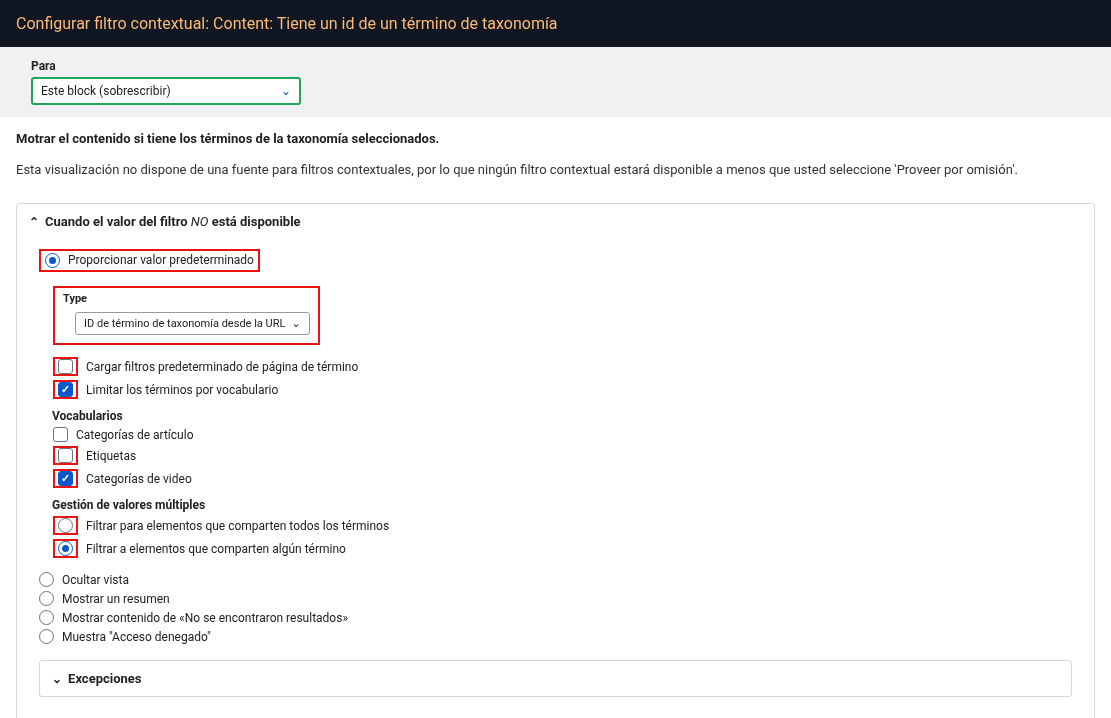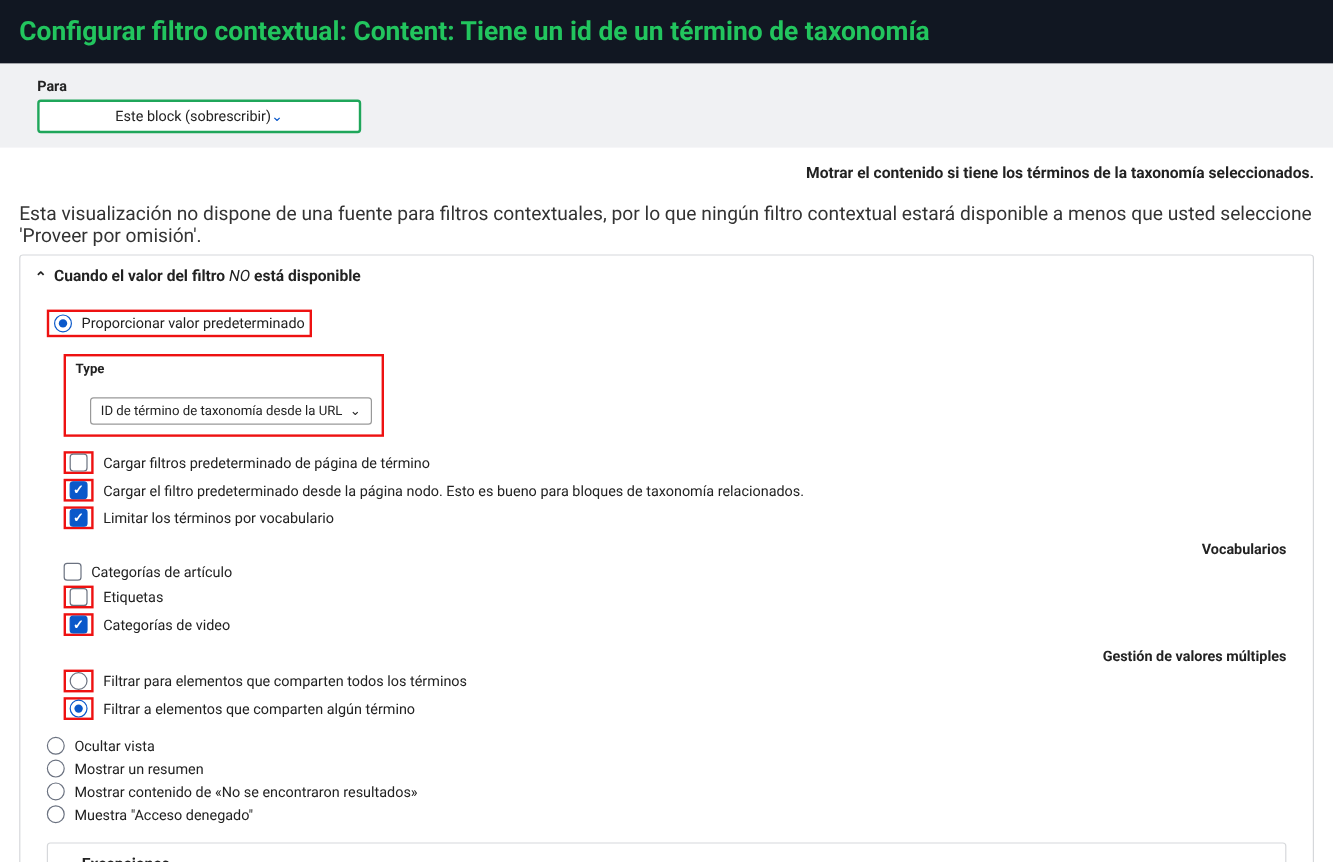--- a/index.html
+++ b/index.html
@@ -1,44 +1,44 @@
 <!DOCTYPE html>
 <html><head>
   <meta charset="utf-8">
   <style>
     * { box-sizing: border-box; margin: 0; padding: 0; }
     body { font-family: -apple-system, BlinkMacSystemFont, "Segoe UI", Roboto, sans-serif; font-size: 12px; color: #222; background: #fff; }
-    .header-bar { background: #111722; color: #22c55e; padding: 14px 16px; font-size: 22px; font-weight: 700; }
+    .header-bar { background: #111722; color: #fdba74; padding: 14px 16px; font-size: 16px; font-weight: 400; }
     .for-section { background: #f0f1f3; padding: 12px 31px; }
     .for-label { font-weight: 700; font-size: 12px; margin-bottom: 4px; }
-    .for-select-wrap { border: 2px solid #1fa65a; border-radius: 3px; background: #fff; display: inline-flex; align-items: center; padding: 5px 8px; width: 270px; justify-content: center; cursor: pointer; }
+    .for-select-wrap { border: 2px solid #1fa65a; border-radius: 3px; background: #fff; display: inline-flex; align-items: center; padding: 5px 8px; width: 270px; justify-content: space-between; cursor: pointer; }
     .for-select-wrap span.txt { color: #222; font-size: 12px; }
     .chev-down { color: #0a58ca; font-size: 12px; }
     .main { padding: 14px 16px 10px; }
-    .bold-line { font-weight: 700; font-size: 13px; margin-bottom: 16px; text-align: right; }
-    .desc-line { font-size: 16px; color: #333; margin-bottom: 6px; }
+    .bold-line { font-weight: 700; font-size: 13px; margin-bottom: 16px; }
+    .desc-line { font-size: 13px; color: #333; margin-bottom: 26px; }
     .panel { border: 1px solid #d6d8db; border-radius: 3px; margin-bottom: 12px; }
     .panel-hdr { display: flex; align-items: center; gap: 6px; padding: 10px 12px; cursor: pointer; font-size: 13px; font-weight: 700; }
     .panel-hdr .em { font-style: italic; font-weight: 400; }
     .panel-body { padding: 6px 22px 14px; }
     .row { display: flex; align-items: center; gap: 8px; margin: 4px 0; font-size: 12px; }
     .radio, .checkbox { width: 15px; height: 15px; border: 1.5px solid #6b7280; border-radius: 50%; display: inline-flex; align-items: center; justify-content: center; cursor: pointer; flex-shrink: 0; }
     .checkbox { border-radius: 3px; }
     .radio.checked { border-color: #0a58ca; }
     .radio.checked::after { content: ""; width: 7px; height: 7px; border-radius: 50%; background: #0a58ca; }
     .checkbox.checked { background: #0a58ca; border-color: #0a58ca; color: #fff; }
     .checkbox.checked::after { content: "✓"; font-size: 11px; line-height: 1; font-weight: 700; }
     .red-box { border: 2px solid #e11; padding: 2px 4px; display: inline-flex; gap: 8px; }
     .red-box.inline { padding: 0 3px; }
     .type-block { margin-left: 14px; margin-top: 10px; margin-bottom: 8px; display: inline-block; }
     .type-box { border: 2px solid #e11; padding: 4px 8px 8px; display: inline-block; min-width: 250px; }
-    .type-label { font-weight: 700; font-size: 11px; margin-bottom: 17px; }
+    .type-label { font-weight: 700; font-size: 11px; margin-bottom: 7px; }
     .type-select { border: 1px solid #999; border-radius: 3px; padding: 4px 8px; font-size: 11px; display: inline-flex; align-items: center; gap: 6px; cursor: pointer; margin-left: 12px; }
     .sub-indent { margin-left: 14px; }
-    .sub-heading { font-weight: 700; font-size: 12px; margin-top: 10px; margin-left: 0; text-align: right; }
+    .sub-heading { font-weight: 700; font-size: 12px; margin-top: 10px; margin-left: 13px; }
     .vocab-list { margin-left: 14px; }
     .multi-list { margin-left: 14px; }
     .action-list { margin-top: 14px; }
     .hdr-chev { font-size: 12px; }
   </style>
 </head>
 <body>
 
 <div class="header-bar">
   <span>Configurar filtro contextual: Content: Tiene un id de un término de taxonomía</span>
@@ -82,26 +82,20 @@
           </div>
         </div>
       </div>
 
       <div class="sub-indent">
         <div class="row">
           <span class="red-box inline">
             <span class="checkbox"></span>
           </span>
           <span>Cargar filtros predeterminado de página de término</span>
-        </div>
-        <div class="row">
-          <span class="red-box inline">
-            <span class="checkbox checked"></span>
-          </span>
-          <span>Cargar el filtro predeterminado desde la página nodo. Esto es bueno para bloques de taxonomía relacionados.</span>
         </div>
         <div class="row">
           <span class="red-box inline">
             <span class="checkbox checked"></span>
           </span>
           <span>Limitar los términos por vocabulario</span>
         </div>
       </div>
 
       <div class="sub-heading">Vocabularios</div>

